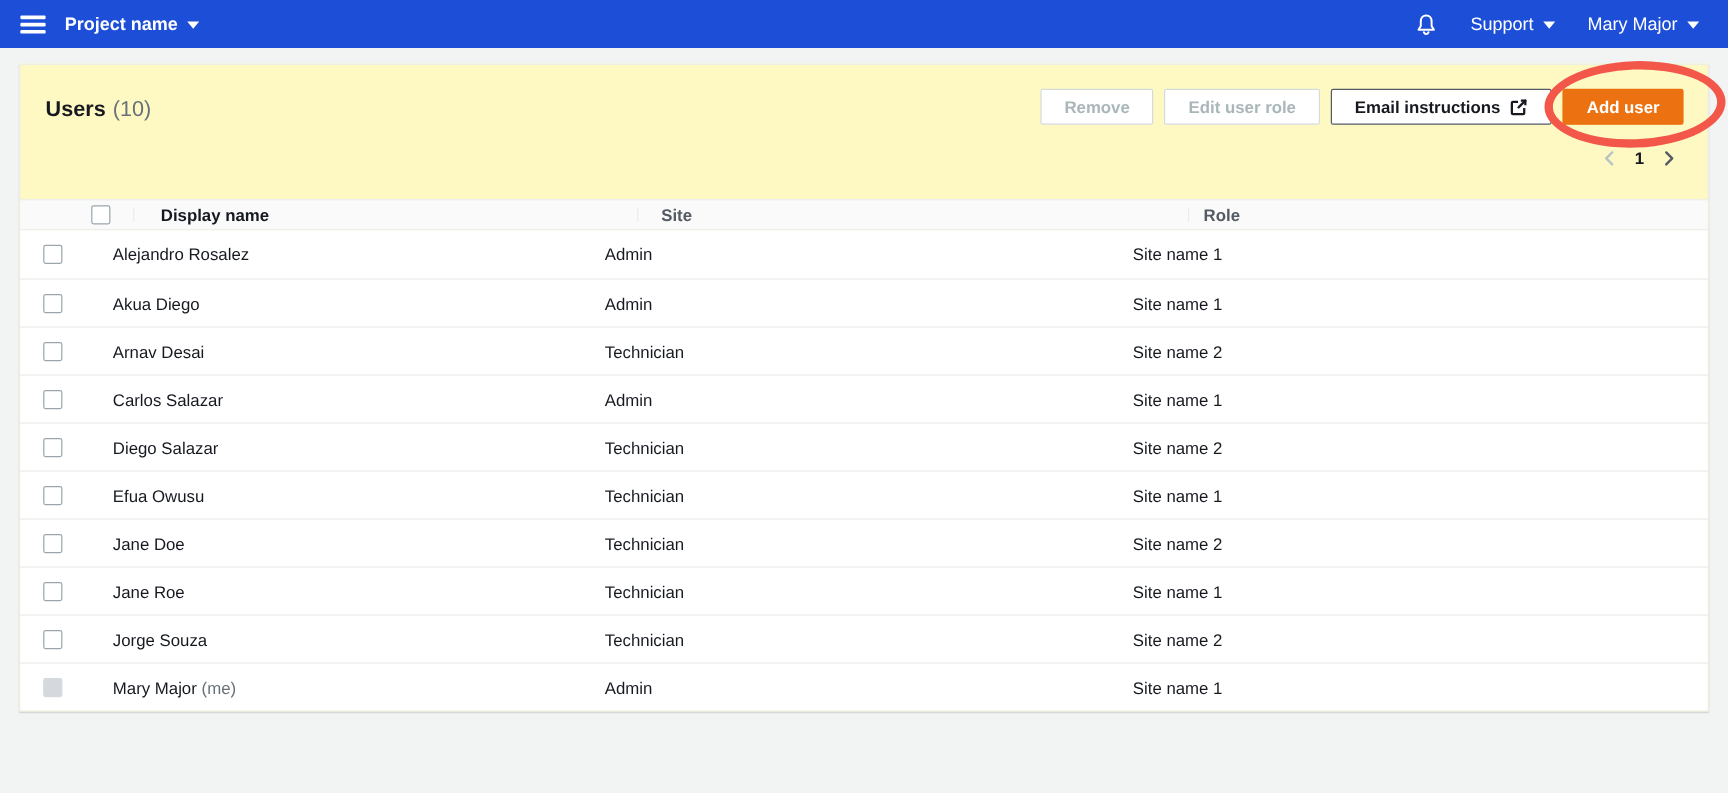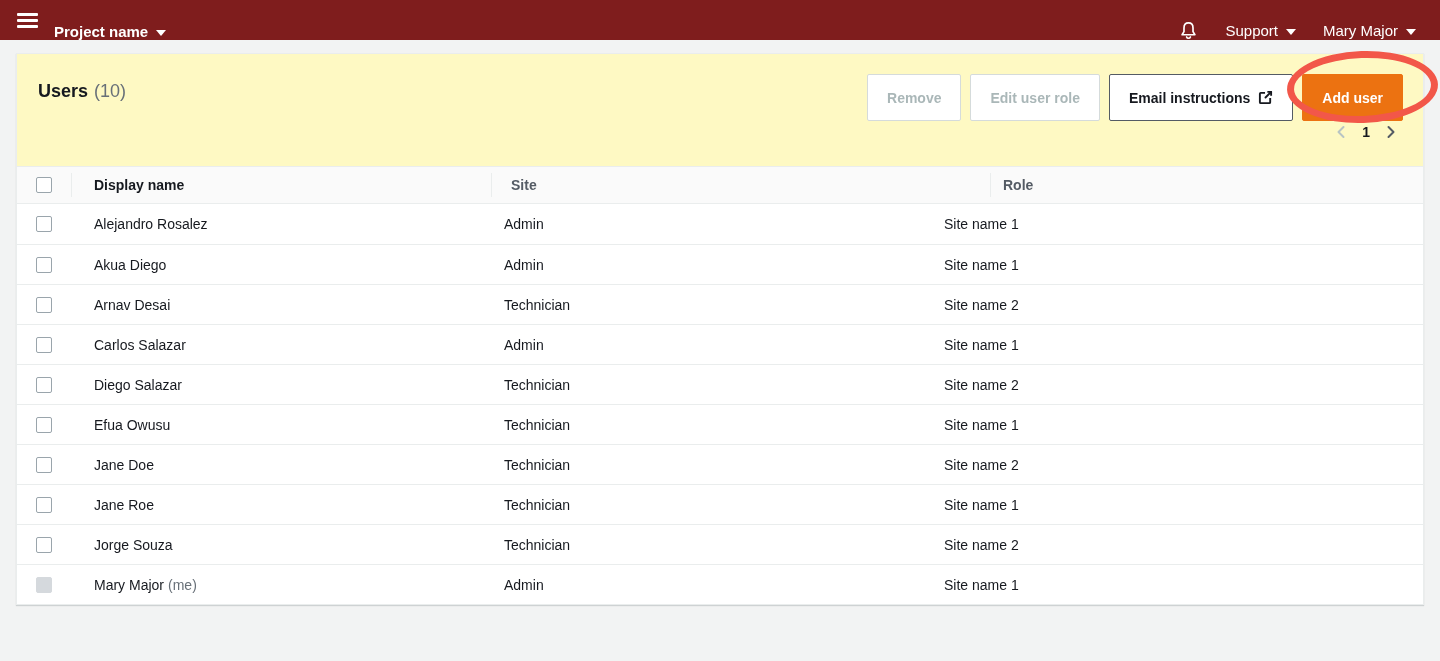--- a/index.html
+++ b/index.html
@@ -8,23 +8,23 @@
     position: relative;
     background: #f2f3f3;
     font-family: "Liberation Sans", sans-serif;
     overflow: hidden;
     color: #16191f;
   }
 
   
   .topbar {
     height: 40px;
-    background: #7f1d1d;
+    background: #1d4ed8;
     display: flex;
-    align-items: flex-end;
+    align-items: center;
     color: #ffffff;
     padding-right: 24px;
   }
   .hamburger {
     width: 54px; height: 40px;
     display: flex; flex-direction: column; gap: 3px;
     align-items: center; justify-content: center;
     cursor: pointer; background: none; border: none;
   }
   .hamburger i { display: block; width: 21px; height: 3px; background: #fff; border-radius: 1px; }
@@ -53,43 +53,43 @@
     border: 1px solid #eaeded;
     box-shadow: 0 1px 1px rgba(0, 28, 36, 0.15);
   }
   .card-header { position: relative; height: 112px; }
   .title { position: absolute; left: 21px; top: 27px; font-size: 18px; display: flex; gap: 6px; align-items: baseline; }
   .title .t { font-weight: 700; color: #16191f; }
   .title .c { font-weight: 400; color: #687078; }
 
   .actions { position: absolute; top: 20px; right: 20px; display: flex; gap: 9px; }
   .btn {
-    height: 47px; padding: 0 19px;
+    height: 30px; padding: 0 19px;
     border-radius: 2px; font-size: 14px; font-weight: 700;
     display: flex; align-items: center; gap: 8px;
     background: #ffffff; font-family: inherit; border: 1px solid;
   }
   .btn.disabled { color: #aab7b8; border-color: #d5dbdb; cursor: default; }
   .btn.normal { color: #16191f; border-color: #545b64; cursor: pointer; }
   .btn.primary { color: #ffffff; background: #ec7211; border-color: #ec7211; cursor: pointer; }
 
   .pagination {
     position: absolute; top: 70px; right: 26px;
     display: flex; align-items: center; gap: 15px; font-size: 14px;
   }
   .page-num { font-weight: 700; color: #16191f; }
   .page-btn { background: none; border: none; display: flex; align-items: center; cursor: pointer; padding: 0; }
 
   
   .thead {
-    display: flex; height: 38px; align-items: center;
+    display: flex; height: 26px; align-items: center;
     background: #fafafa;
     border-top: 1px solid #eaeded;
     border-bottom: 1px solid #eaeded;
-    font-size: 14px; font-weight: 700;
+    font-size: 14px; font-weight: 700; padding-left: 40px;
   }
   .hcell { position: relative; height: 100%; display: flex; align-items: center; }
   .hcell + .hcell::before {
     content: ""; position: absolute; left: 0; top: 6px; bottom: 6px;
     width: 1px; background: #eaeded;
   }
   .h-name { color: #16191f; }
   .h-role, .h-site { color: #545b64; }
 
   .trow { display: flex; height: 40px; align-items: center; font-size: 14px; color: #16191f; background: #fff; }

